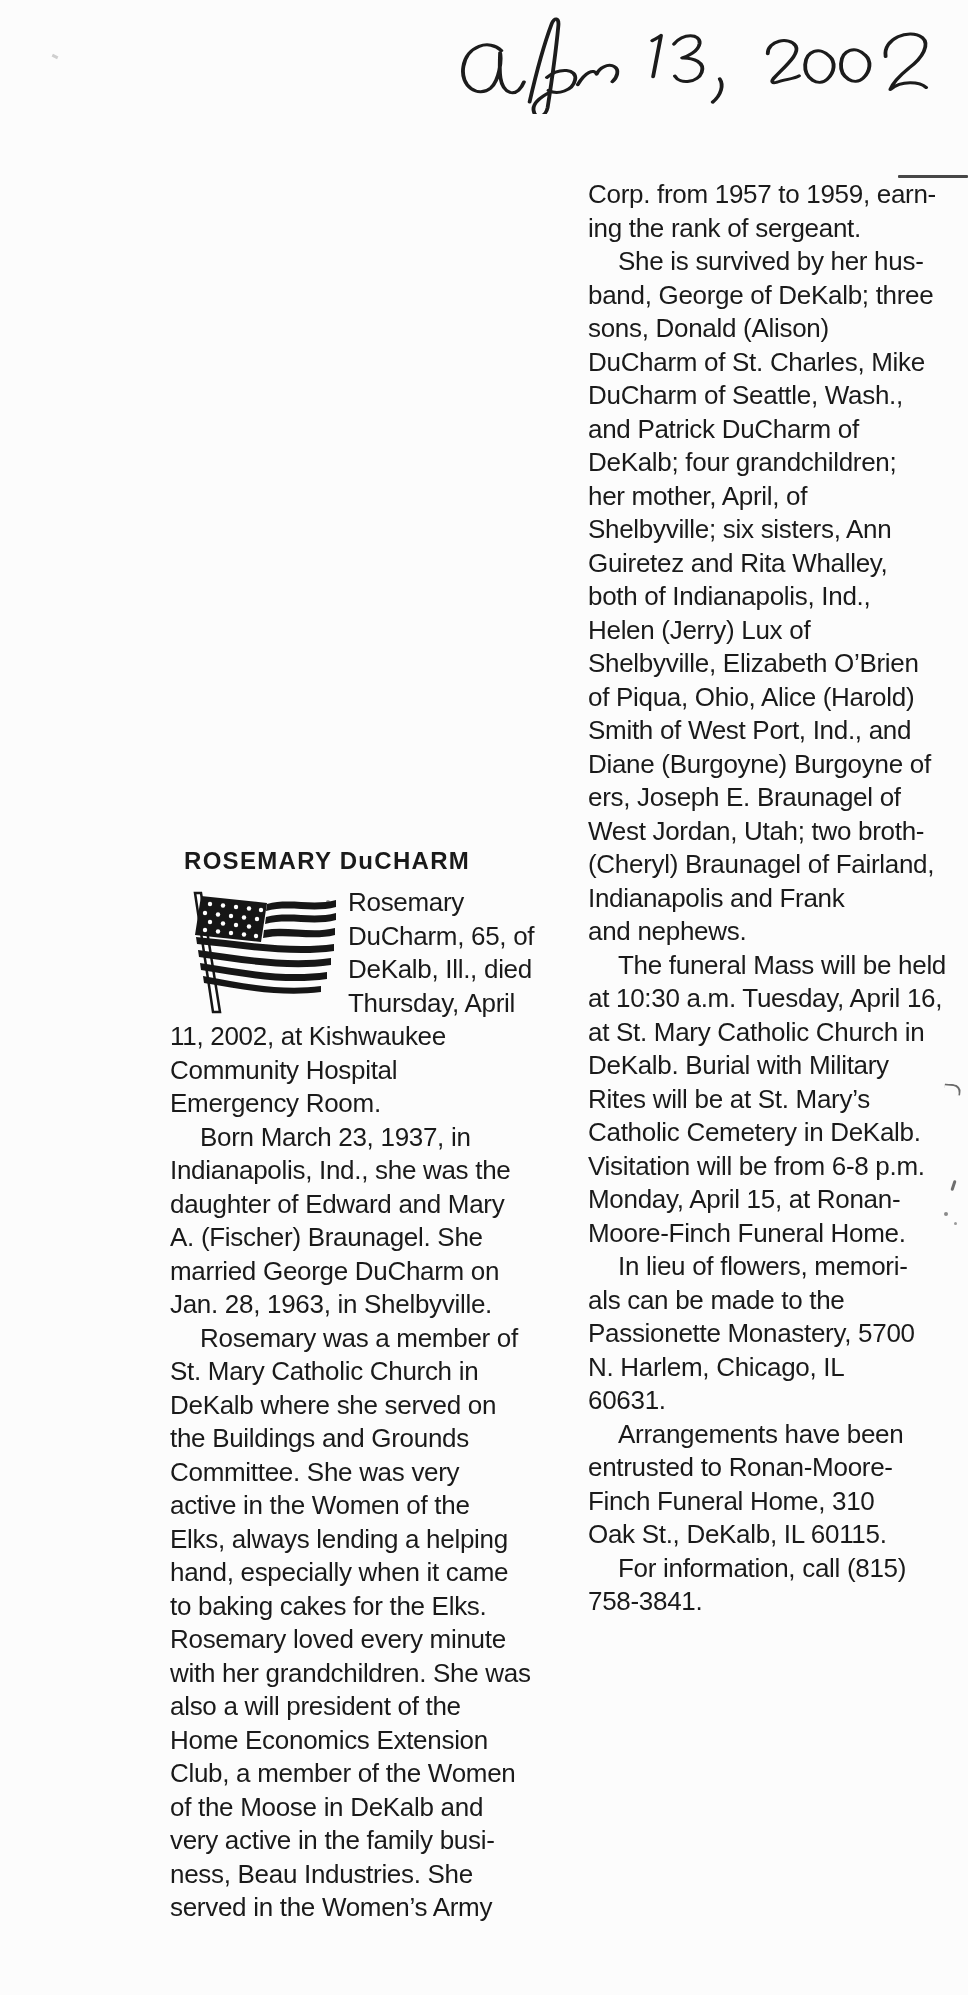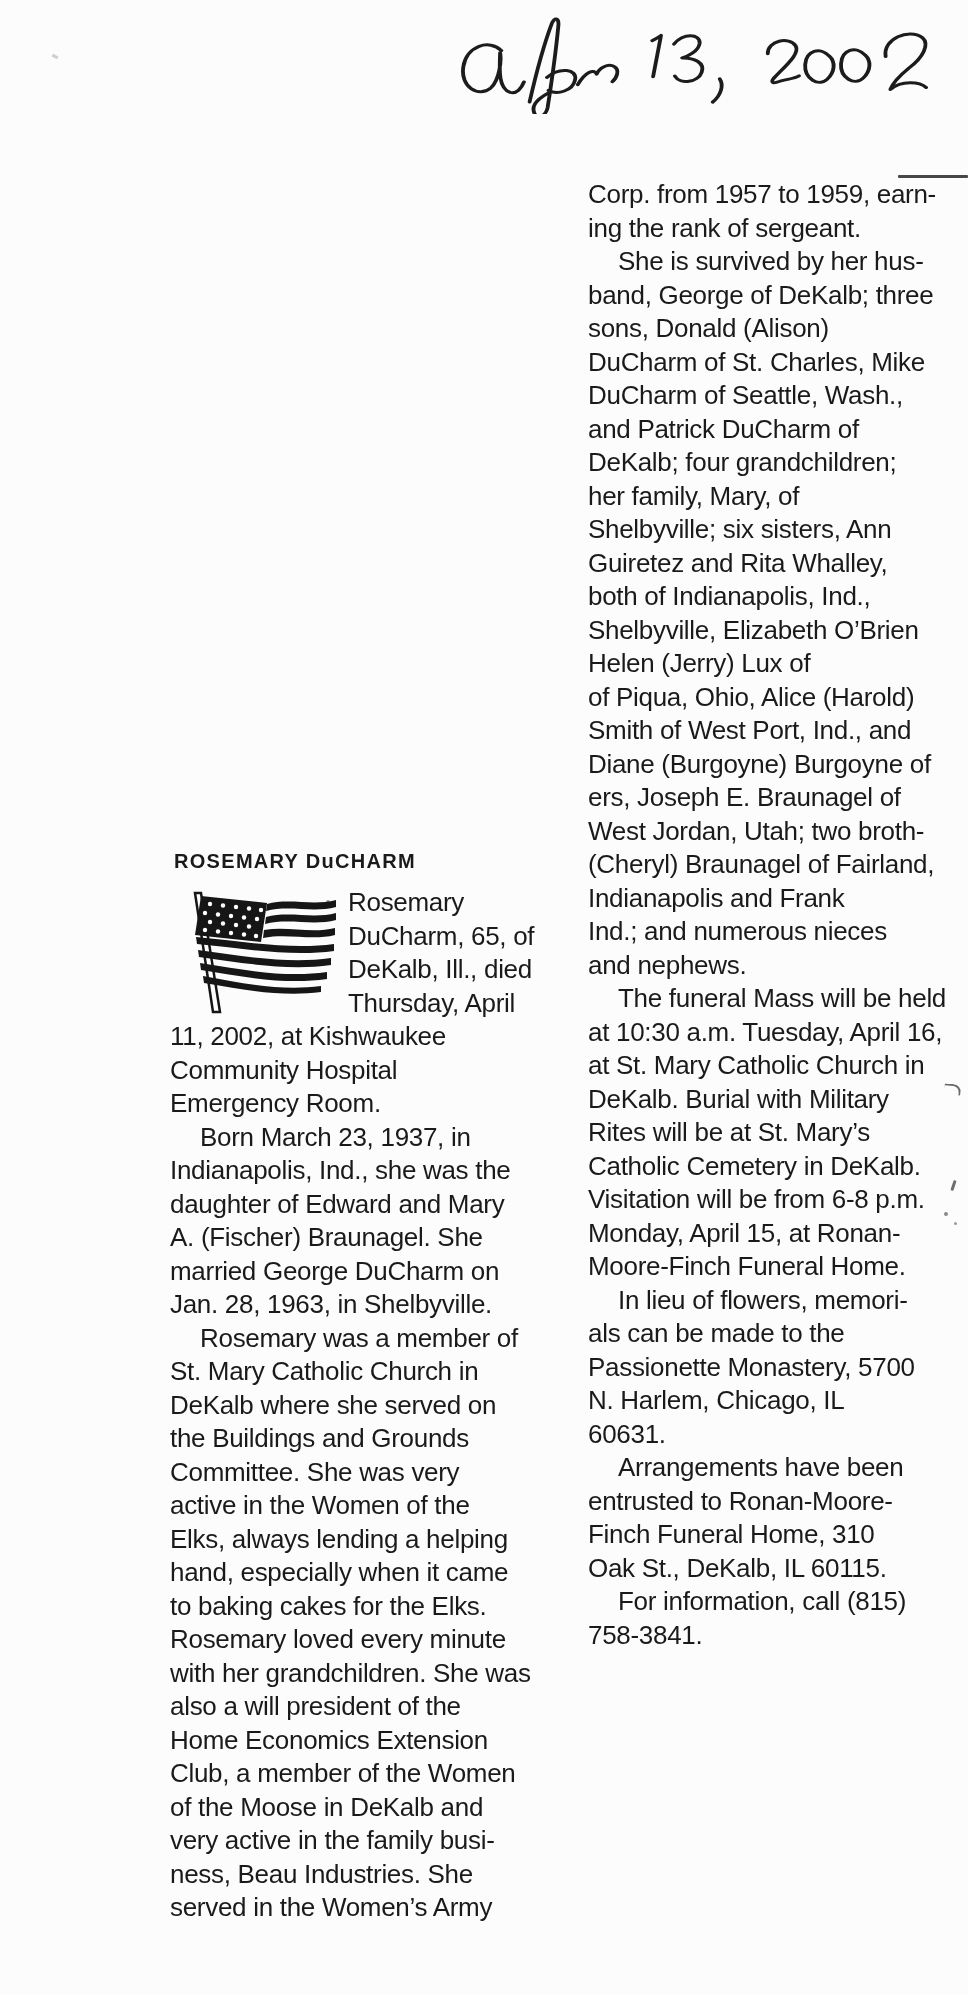--- a/index.html
+++ b/index.html
@@ -2,22 +2,22 @@
 <html><head>
 <meta charset="utf-8">
 <style>
   html,body{margin:0;padding:0;background:#e9e9e9;}
   .page{position:relative;width:968px;height:1995px;background:#fcfcfc;overflow:hidden;
         font-family:"Liberation Sans","DejaVu Sans",sans-serif;color:#1a1a1a;}
   .handwriting{position:absolute;left:418px;top:2px;width:520px;height:112px;}
   .col{position:absolute;}
   .col-left{left:170px;top:842px;width:402px;}
   .col-right{left:588px;top:178px;width:380px;}
-  .headline{font-size:20px;font-weight:bold;letter-spacing:1.3px;line-height:38px;
-            margin:0 0 6px 4px;white-space:nowrap;}
+  .headline{font-size:24px;font-weight:bold;letter-spacing:1.3px;line-height:38px;
+            margin:0 0 6px 14px;white-space:nowrap;}
   .flag-wrap{float:left;width:168px;height:128px;margin:4px 10px 2px 0;}
   .para{margin:0;}
   .line{line-height:33.5px;font-size:26px;letter-spacing:-0.3px;white-space:nowrap;}
   .para.indent > .line:first-child{padding-left:30px;}
   .para.indent-sm > .line:first-child{padding-left:15px;}
   .artifact{position:absolute;}
   .a-rule{left:898px;top:175px;width:70px;height:3px;background:#474747;border-radius:1px;}
   .a-hook{left:944px;top:1084px;width:15px;height:9px;border:2.5px solid #6a6a6a;
           border-left:0;border-bottom:0;border-radius:0 8px 0 0;transform:rotate(6deg);}
   .a-comma{left:952px;top:1180px;width:3px;height:11px;background:#6f6f6f;
@@ -67,34 +67,33 @@
         <div class="line">ing the rank of sergeant.</div>
       </div>
     <div class="para indent">
         <div class="line">She is survived by her hus-</div>
         <div class="line">band, George of DeKalb; three</div>
         <div class="line">sons, Donald (Alison)</div>
         <div class="line">DuCharm of St. Charles, Mike</div>
         <div class="line">DuCharm of Seattle, Wash.,</div>
         <div class="line">and Patrick DuCharm of</div>
         <div class="line">DeKalb; four grandchildren;</div>
-        <div class="line">her family, Mary, of</div>
+        <div class="line">her mother, April, of</div>
         <div class="line">Shelbyville; six sisters, Ann</div>
         <div class="line">Guiretez and Rita Whalley,</div>
         <div class="line">both of Indianapolis, Ind.,</div>
+        <div class="line">Helen (Jerry) Lux of</div>
         <div class="line">Shelbyville, Elizabeth O’Brien</div>
-        <div class="line">Helen (Jerry) Lux of</div>
         <div class="line">of Piqua, Ohio, Alice (Harold)</div>
         <div class="line">Smith of West Port, Ind., and</div>
         <div class="line">Diane (Burgoyne) Burgoyne of</div>
         <div class="line">ers, Joseph E. Braunagel of</div>
         <div class="line">West Jordan, Utah; two broth-</div>
         <div class="line">(Cheryl) Braunagel of Fairland,</div>
         <div class="line">Indianapolis and Frank</div>
-        <div class="line">Ind.; and numerous nieces</div>
         <div class="line">and nephews.</div>
       </div>
     <div class="para indent">
         <div class="line">The funeral Mass will be held</div>
         <div class="line">at 10:30 a.m. Tuesday, April 16,</div>
         <div class="line">at St. Mary Catholic Church in</div>
         <div class="line">DeKalb. Burial with Military</div>
         <div class="line">Rites will be at St. Mary’s</div>
         <div class="line">Catholic Cemetery in DeKalb.</div>
         <div class="line">Visitation will be from 6-8 p.m.</div>

